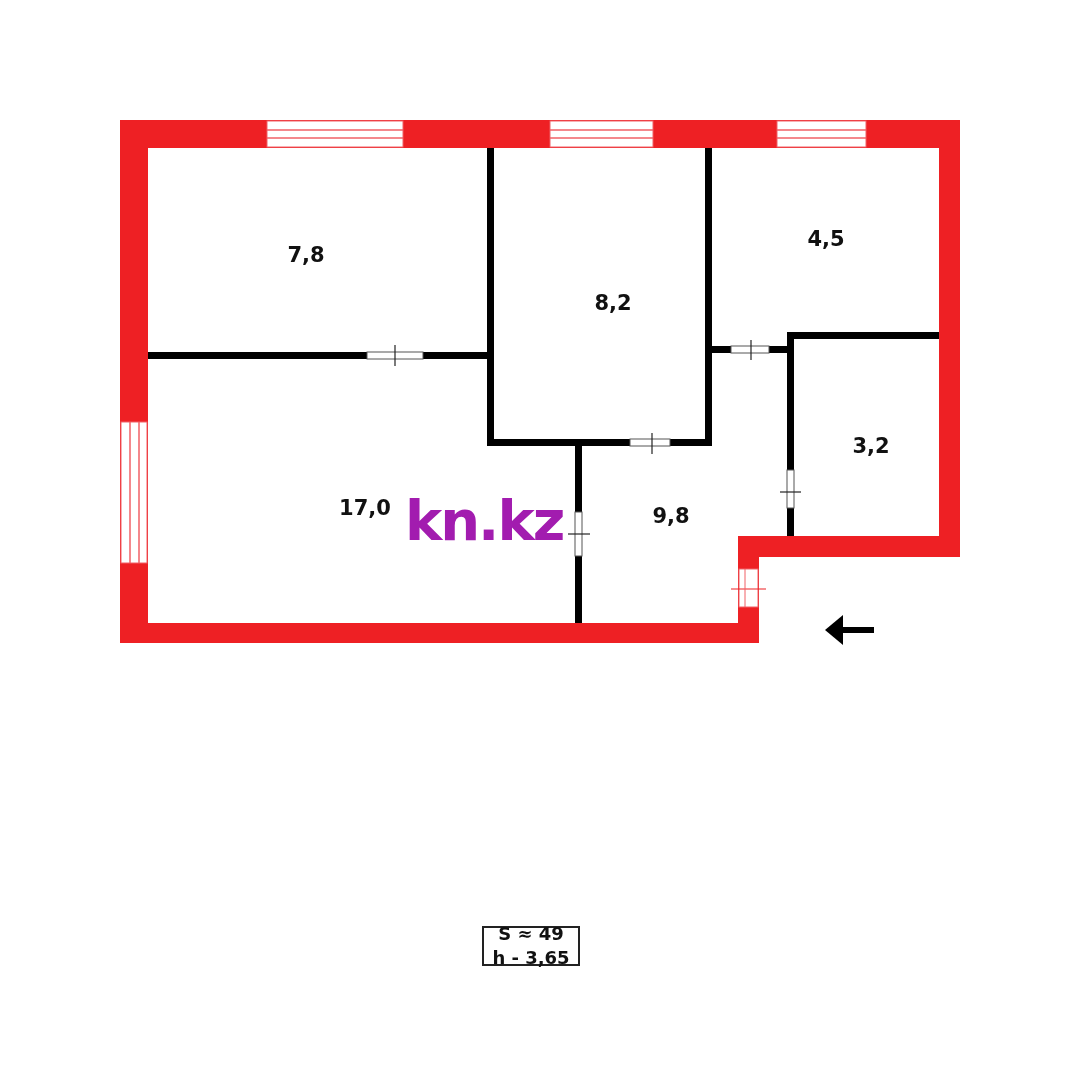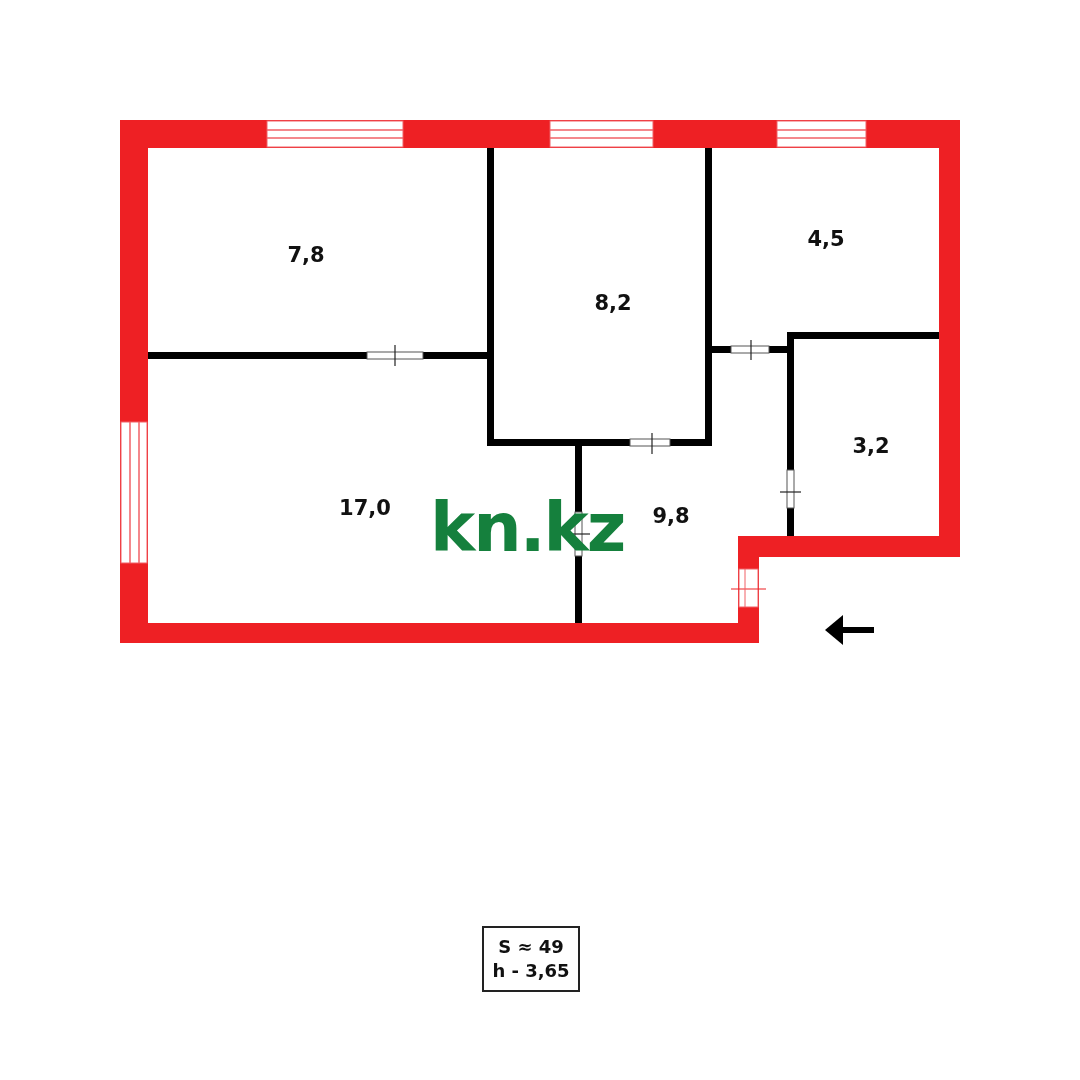--- a/index.html
+++ b/index.html
@@ -1,20 +1,20 @@
 <!DOCTYPE html>
 <html><head>
   <meta charset="utf-8">
   <style>
     html, body { margin: 0; padding: 0; background: #ffffff; }
     body { width: 1080px; height: 1080px; position: relative; overflow: hidden; font-family: "DejaVu Sans", sans-serif; }
     #plan { position: absolute; left: 0; top: 0; width: 1080px; height: 1080px; }
     .room-label { position: absolute; font-family: "DejaVu Sans", sans-serif; font-weight: bold; font-size: 21px; color: #111111; transform: translate(-50%, -50%); white-space: nowrap; letter-spacing: 0px; }
-    .watermark { position: absolute; left: 430px; top: 488px; font-family: "DejaVu Sans", sans-serif; font-weight: bold; font-size: 68px; color: #15803d; letter-spacing: -2px; pointer-events: none; }
-    .summary-box { position: absolute; left: 482px; top: 926px; width: 98px; height: 66px; border: 2px solid #222222; box-sizing: border-box; display: flex; flex-direction: column; align-items: center; justify-content: center; background: #ffffff; }
+    .watermark { position: absolute; left: 405px; top: 488px; font-family: "DejaVu Sans", sans-serif; font-weight: bold; font-size: 56px; color: #a21caf; letter-spacing: -2px; pointer-events: none; }
+    .summary-box { position: absolute; left: 482px; top: 926px; width: 98px; height: 40px; border: 2px solid #222222; box-sizing: border-box; display: flex; flex-direction: column; align-items: center; justify-content: center; background: #ffffff; }
     .summary-line { font-family: "DejaVu Sans", sans-serif; font-weight: bold; font-size: 18px; line-height: 24px; color: #111111; white-space: nowrap; }
   </style>
 </head>
 <body>
 
 <svg id="plan" viewBox="0 0 1080 1080" xmlns="http://www.w3.org/2000/svg">
 
   <g fill="#ee2024">
     <rect x="120" y="120" width="840" height="28"></rect>
     <rect x="120" y="120" width="28" height="523"></rect>

